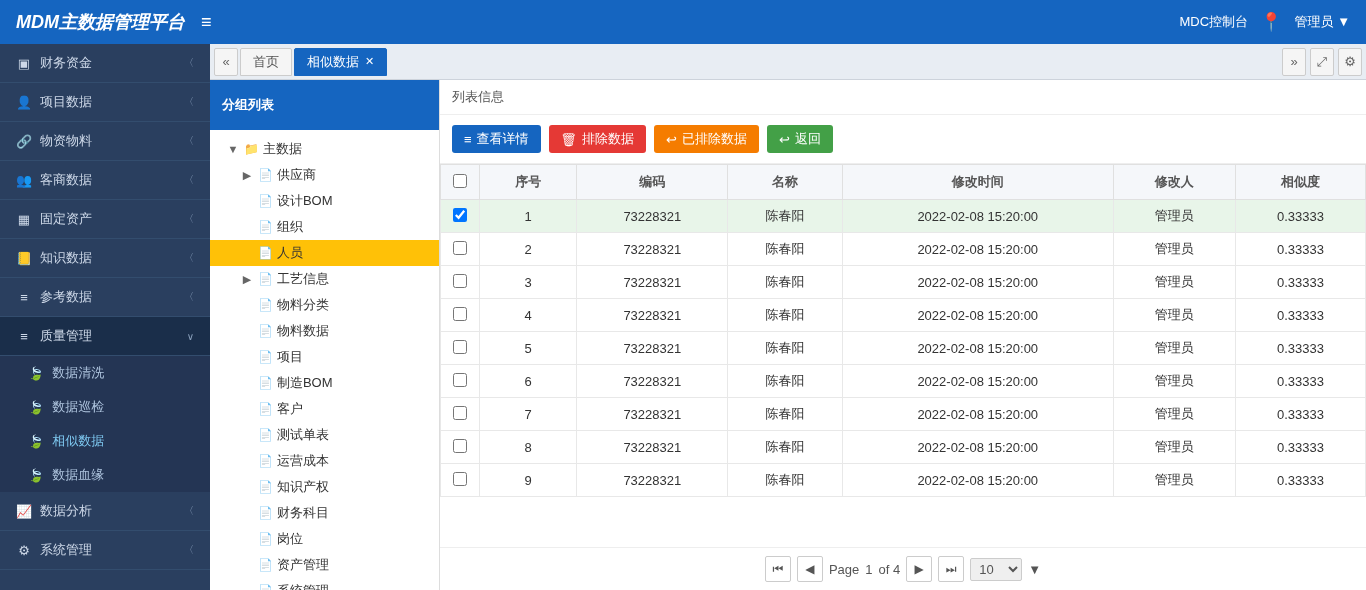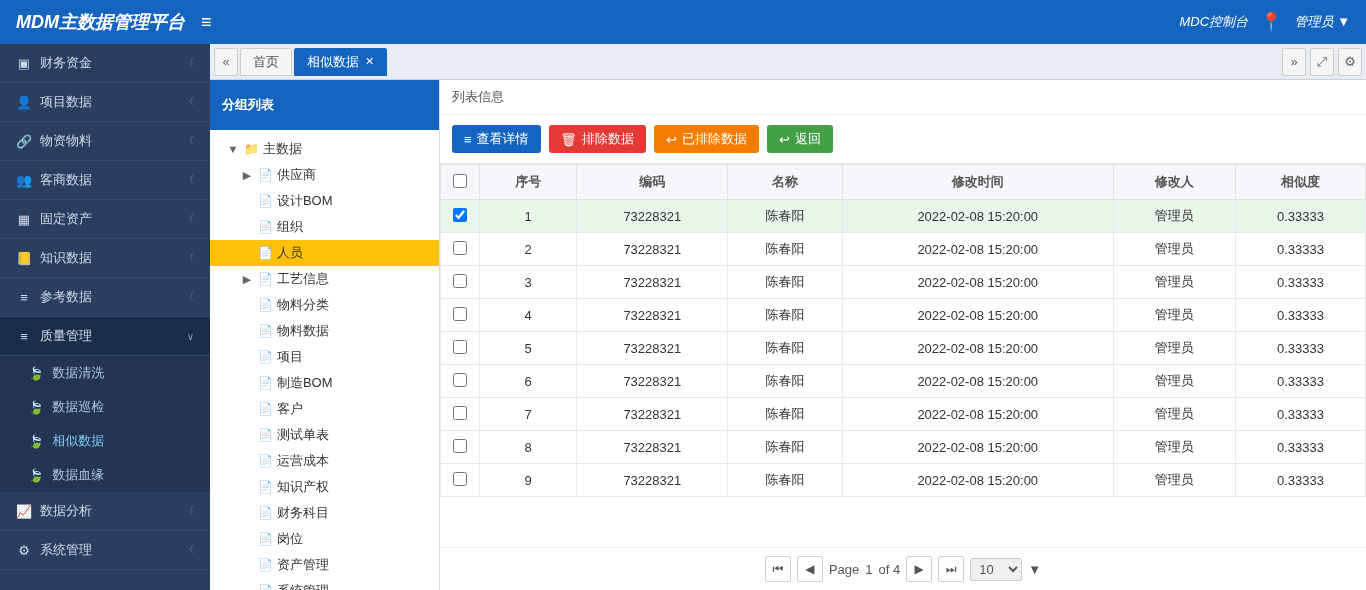--- a/index.html
+++ b/index.html
@@ -12,21 +12,21 @@
       height: 44px;
       display: flex;
       align-items: center;
       padding: 0 16px;
       justify-content: space-between;
     }
     .header-left { display: flex; align-items: center; gap: 16px; font-style: italic; }
     .header-title { font-size: 18px; font-weight: bold; color: white; }
     .header-menu-icon { color: white; font-size: 18px; cursor: pointer; }
     .header-right { display: flex; align-items: center; gap: 12px; color: white; font-size: 13px; }
-    .header-right-item { cursor: pointer; display: flex; align-items: flex-end; gap: 4px; font-style: italic; }
+    .header-right-item { cursor: pointer; display: flex; align-items: flex-end; gap: 4px; }
 
     
     .main-layout { display: flex; height: calc(590px - 44px); }
 
     
     .sidebar {
       width: 210px;
       background: #2a3f5f;
       color: #cdd8e8;
       overflow-y: auto;

